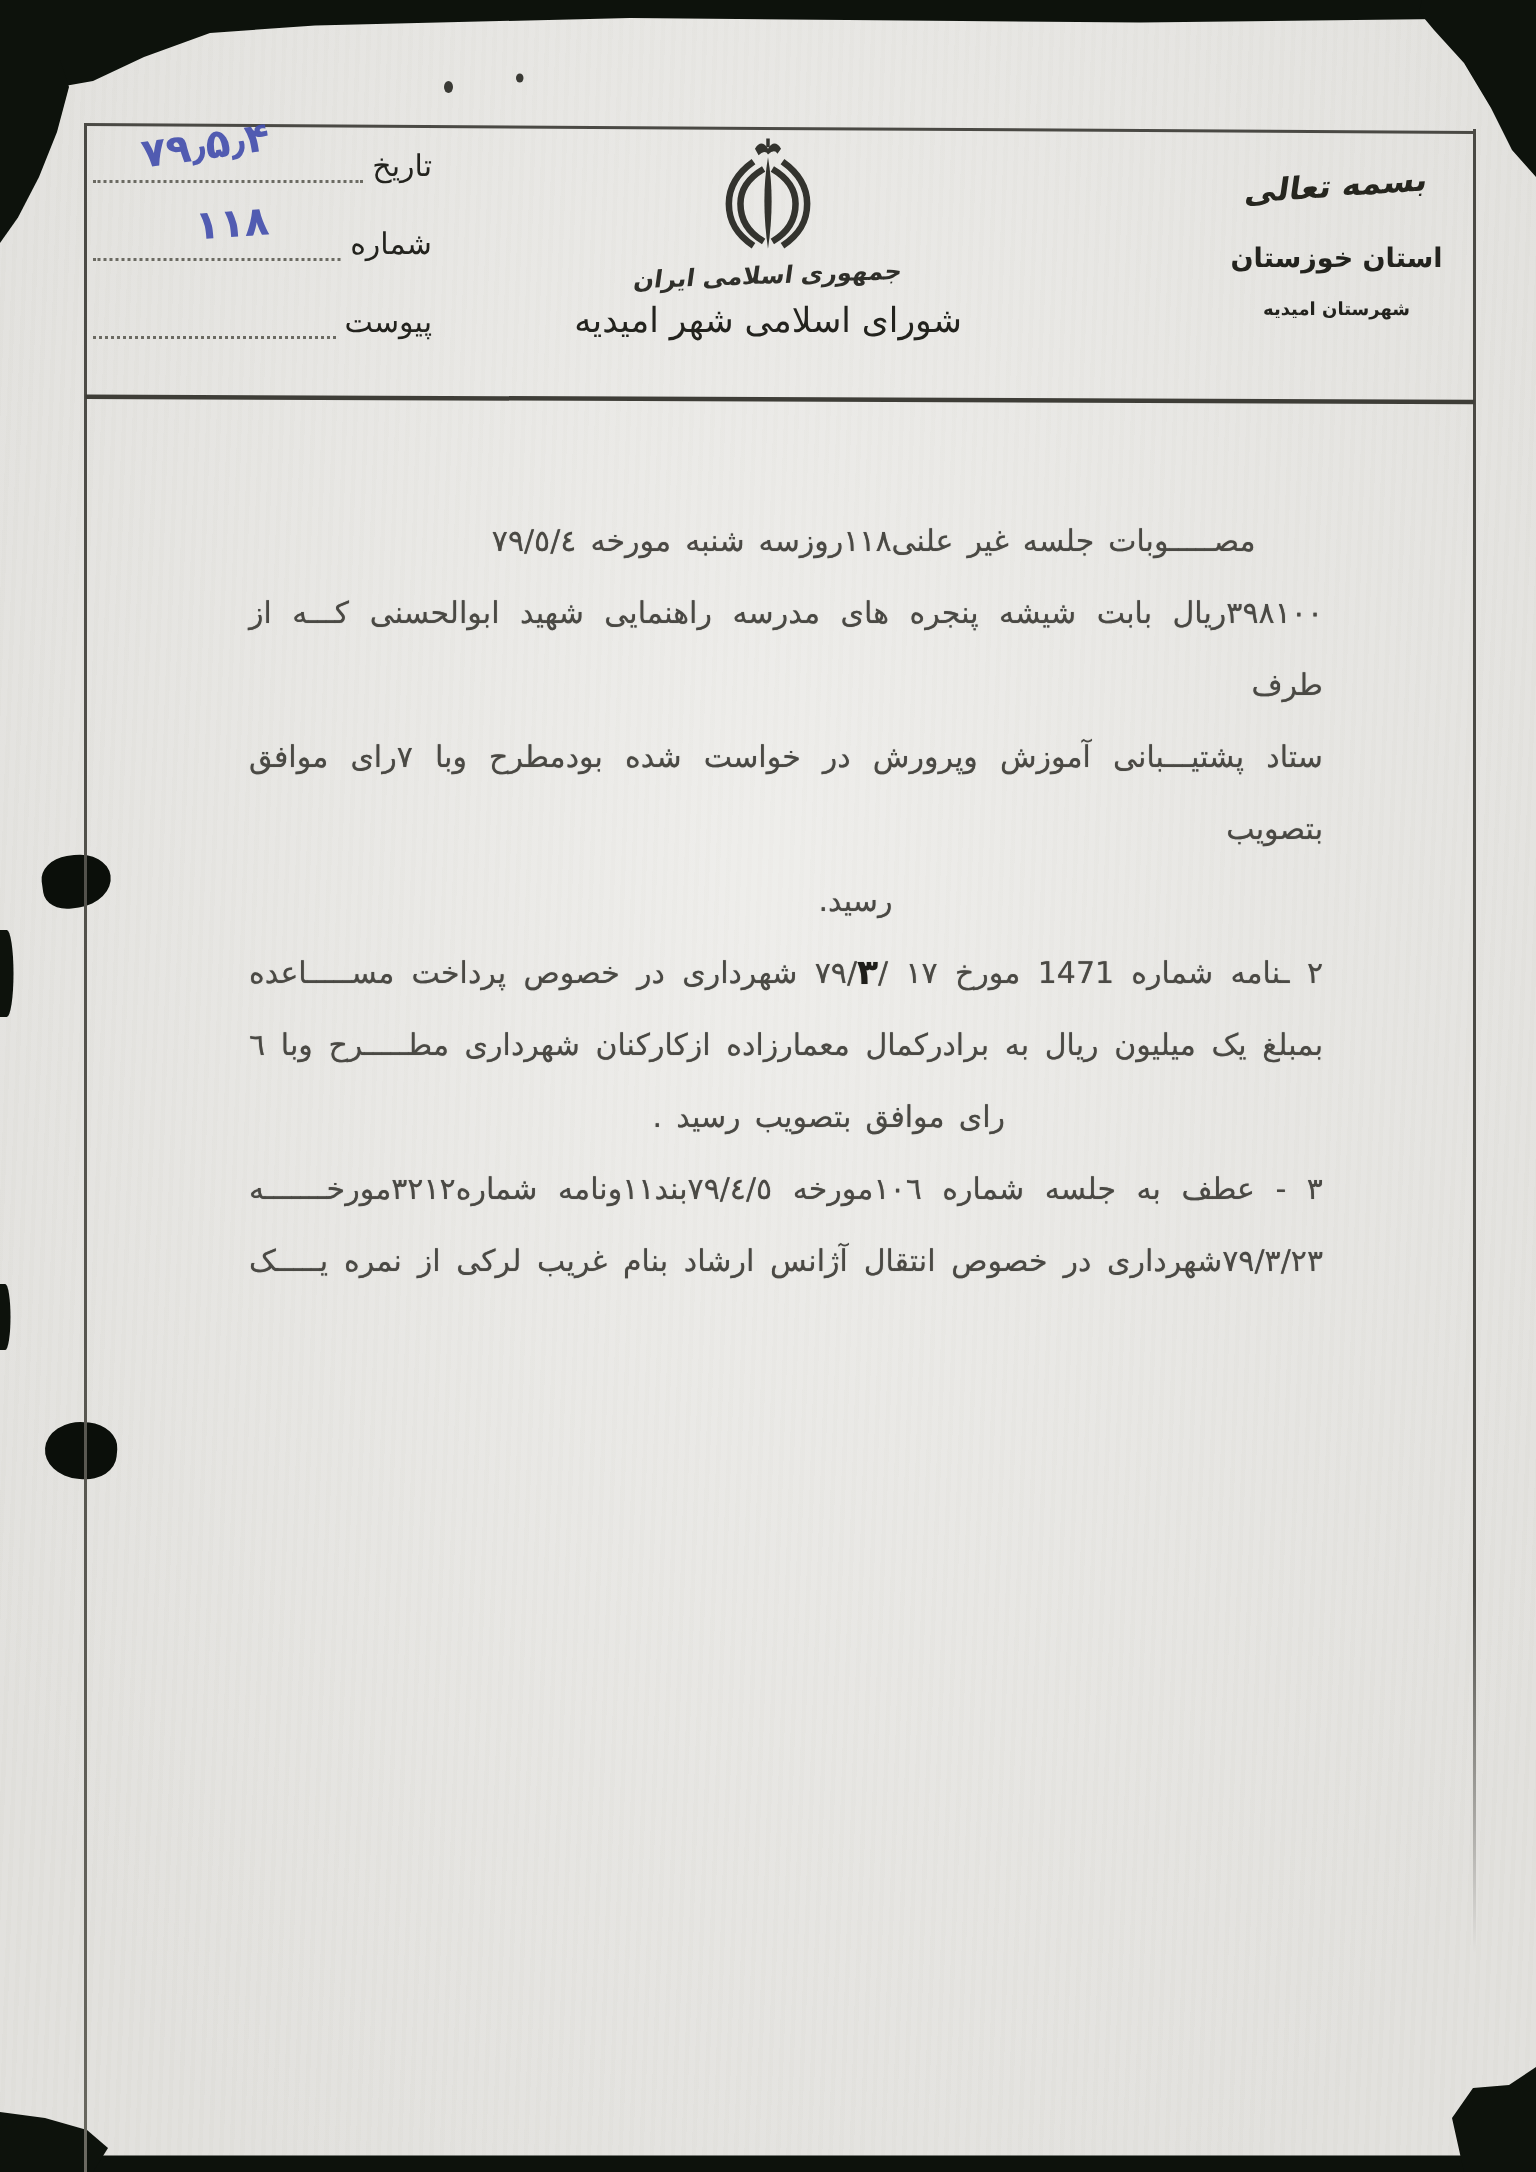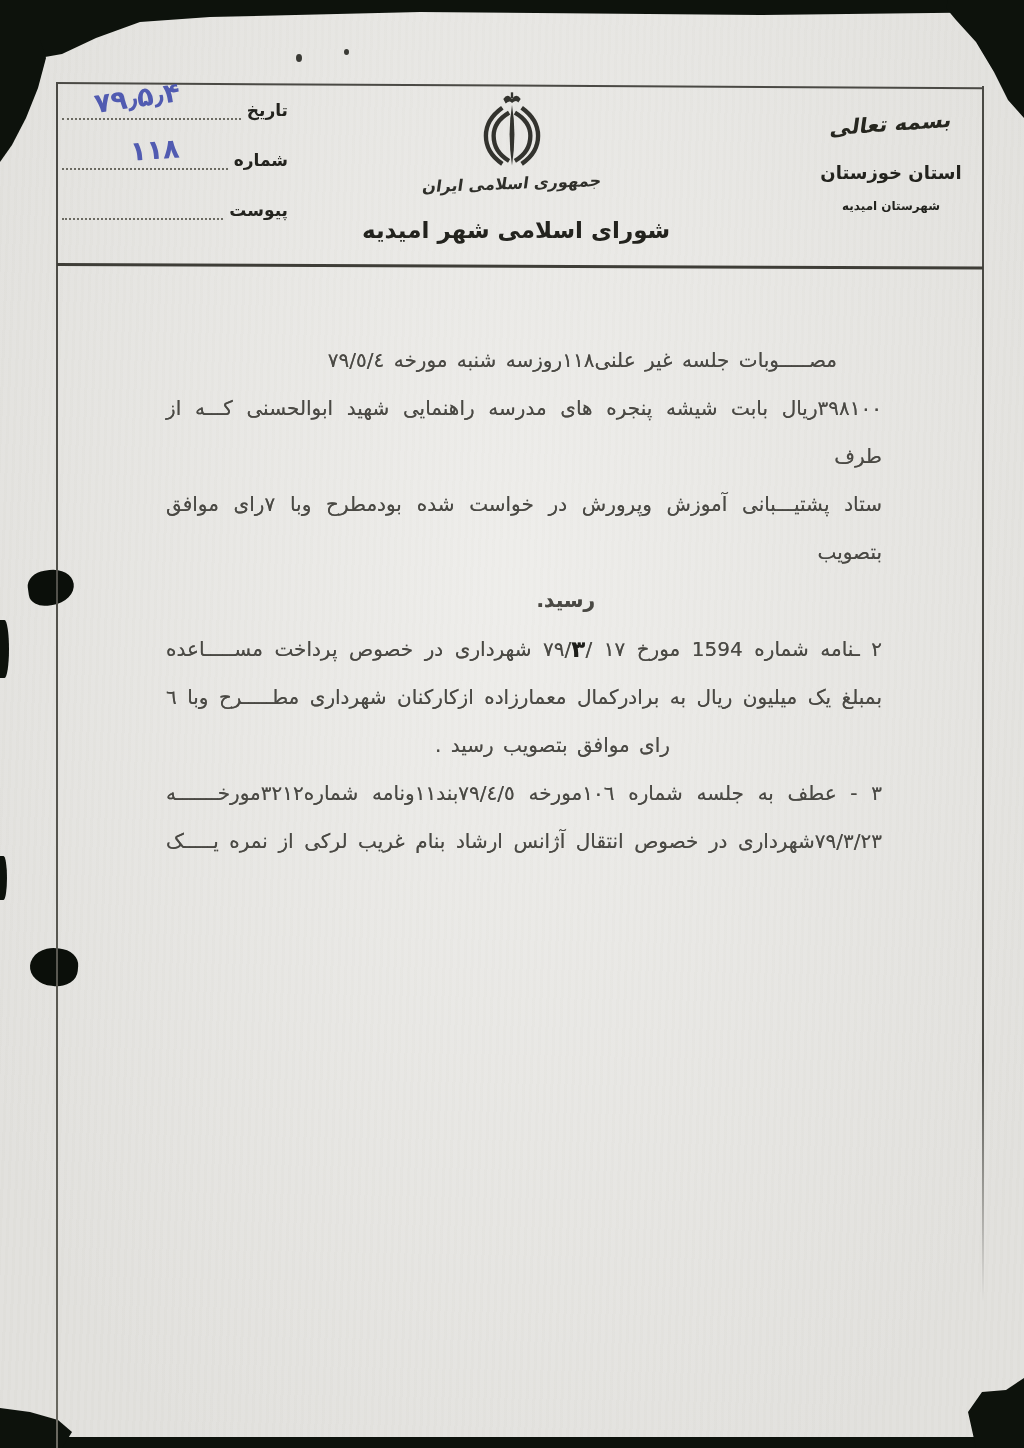--- a/index.html
+++ b/index.html
@@ -35,43 +35,43 @@
   #hole2{left:30px;top:948px;width:48px;height:38px;border-radius:55% 45% 48% 52%;transform:rotate(5deg);}
   
   .rule{position:absolute;background:#55544d;}
   #frame-top{left:57px;top:82px;width:926px;height:2px;transform:rotate(0.33deg);transform-origin:left center;background:#4a4944;}
   #frame-left{left:56px;top:82px;width:2px;height:1366px;background:linear-gradient(#4a4944,#5a5952 70%,#6a6961);}
   #frame-right{left:982px;top:86px;width:2px;height:1216px;background:linear-gradient(#4a4944 80%,rgba(90,89,82,0));}
   #divider{left:57px;top:263px;width:926px;height:3px;transform:rotate(0.22deg);transform-origin:left center;background:#3e3d37;}
   
   #reffields{position:absolute;left:62px;top:98px;width:228px;direction:rtl;}
   .refrow{display:flex;direction:rtl;align-items:flex-end;margin-bottom:28px;}
-  .reflabel{font-weight:bold;font-size:17px;color:#23231e;white-space:nowrap;padding-right:2px;}
+  .reflabel{font-weight:normal;font-size:20px;color:#23231e;white-space:nowrap;padding-right:2px;}
   .refline{flex:1;border-bottom:2px dotted #6b6a62;height:20px;margin-right:6px;}
   .hw{position:absolute;color:#4550ae;font-size:27px;font-weight:bold;direction:ltr;unicode-bidi:isolate;opacity:.92;}
   #hw-date{left:32px;top:-16px;transform:rotate(-8deg);}
   #hw-num{left:68px;top:36px;transform:rotate(-4deg);}
   
   #hdr-center{position:absolute;left:362px;top:92px;width:300px;text-align:center;}
   #emblem{display:block;margin:0 auto;}
   #country{margin-top:4px;font-size:16px;font-weight:bold;color:#2f2f2a;transform:skewX(-10deg) rotate(-2deg);}
-  #org{margin-top:24px;font-size:23px;font-weight:bold;color:#23231e;white-space:nowrap;}
+  #org{margin-top:8px;font-size:23px;font-weight:normal;color:#23231e;white-space:nowrap;}
   
   #hdr-right{position:absolute;left:795px;top:112px;width:192px;text-align:center;}
   #bismillah{font-size:21px;font-weight:bold;color:#26261f;transform:skewX(-12deg) rotate(-4deg);}
   #province{margin-top:26px;font-size:18px;font-weight:bold;color:#23231e;}
   #county{margin-top:16px;font-size:12px;font-weight:bold;color:#23231e;}
   
   #body{position:absolute;left:166px;top:336px;width:716px;direction:rtl;}
   #body p{margin:0;font-size:20px;line-height:48px;word-spacing:3px;
     color:#4a4944;text-shadow:0 0 0.5px rgba(70,69,62,0.7);}
   p.title{line-height:42px;margin-bottom:60px;text-align:right;padding-left:0;padding-right:45px;}
   p.full{text-align:justify;text-align-last:justify;}
   p.cont{text-align:right;}
-  #p1l4{padding-right:287px;font-weight:bold;}
+  #p1l4{padding-right:287px;}
   #p2l3{padding-right:212px;}
   #p3l3{padding-right:230px;}
   .dltr{direction:ltr;unicode-bidi:isolate;}
   .ow{font-weight:bold;font-size:23px;color:#1e1e1a;display:inline-block;transform:translateY(1px);}
 </style>
 </head>
 <body>
 
 <div id="page">
 
@@ -133,21 +133,21 @@
   </div>
 
   <div id="body">
     <p class="title">مصـــــوبات جلسه غیر علنی۱۱۸روزسه شنبه مورخه ۷۹/٥/٤</p>
 
     <p class="full">۳۹۸۱۰۰ریال بابت شیشه پنجره های مدرسه راهنمایی شهید ابوالحسنی کـــه از طرف</p>
     <p class="full">ستاد پشتیـــبانی آموزش وپرورش در خواست شده بودمطرح وبا ۷رای موافق بتصویب</p>
     <p class="cont" id="p1l4">رسید.</p>
 
     <p class="full">
-      <span>۲ ـنامه شماره 1594 مورخ </span><span class="dltr"><span>۷۹/</span><span class="ow">۳</span><span>/ ۱۷</span></span><span> شهرداری در خصوص پرداخت مســـــاعده</span>
+      <span>۲ ـنامه شماره 1471 مورخ </span><span class="dltr"><span>۷۹/</span><span class="ow">۳</span><span>/ ۱۷</span></span><span> شهرداری در خصوص پرداخت مســـــاعده</span>
     </p>
     <p class="full">بمبلغ یک میلیون ریال به برادرکمال معمارزاده ازکارکنان شهرداری مطـــــرح وبا ٦</p>
     <p class="cont" id="p2l3">رای موافق بتصویب رسید .</p>
 
     <p class="full">۳ - عطف به جلسه شماره ۱۰٦مورخه ۷۹/٤/٥بند۱۱ونامه شماره۳۲۱۲مورخـــــــه</p>
     <p class="full">۷۹/۳/۲۳شهرداری در خصوص انتقال آژانس ارشاد بنام غریب لرکی از نمره یـــــک</p>
   </div>
 
 </div>
 

